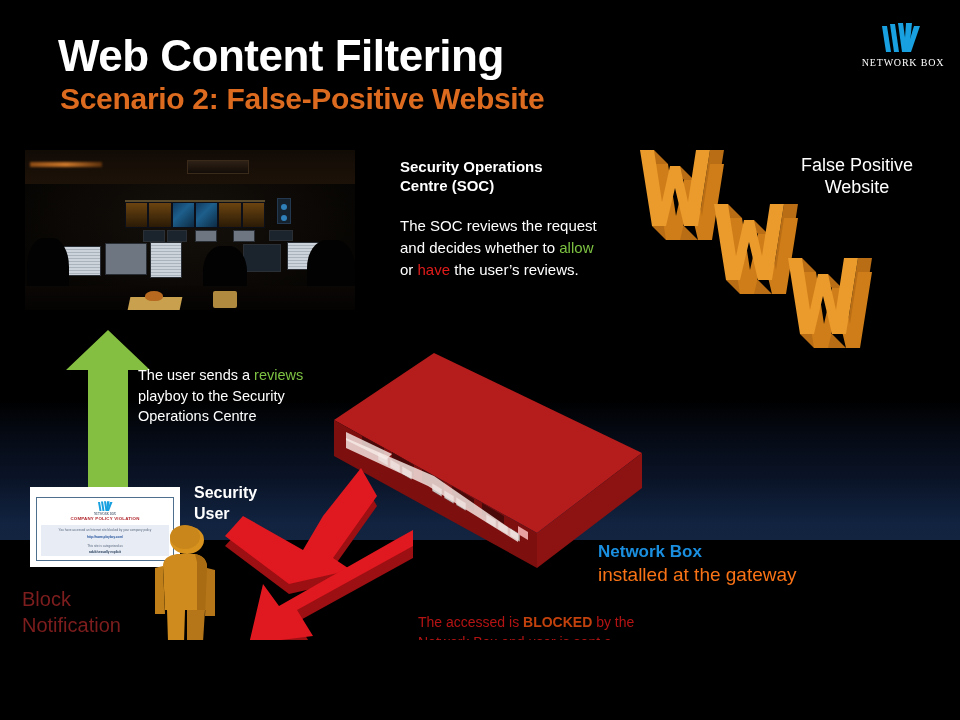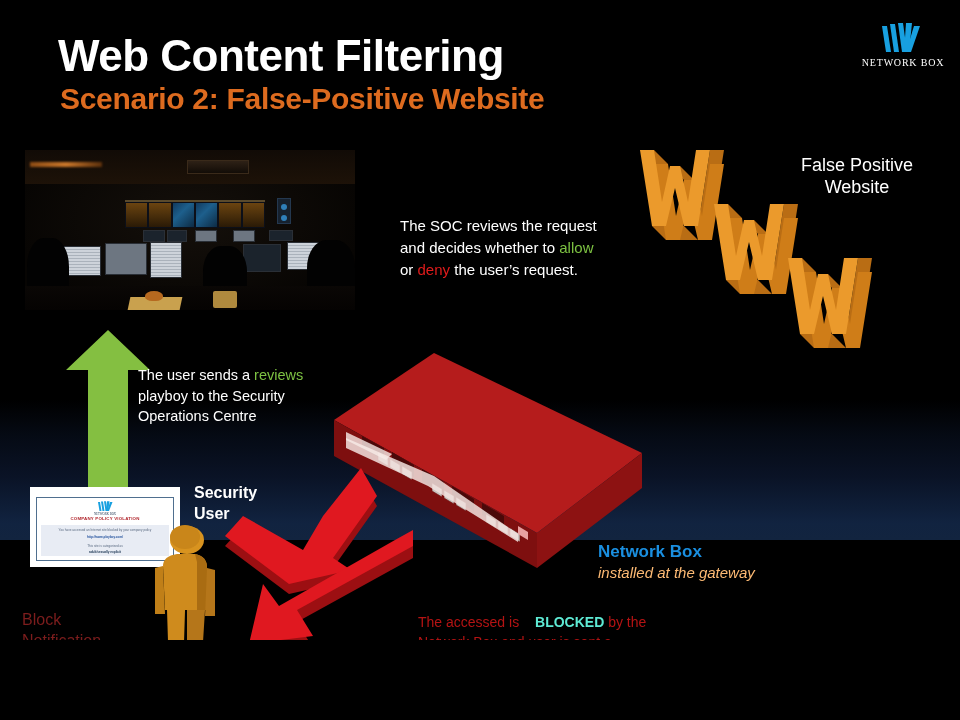--- a/index.html
+++ b/index.html
@@ -106,39 +106,39 @@
   .notif-logo { position:absolute; left:50%; top:2px; transform:translateX(-50%); }
   .notif-title { position:absolute; left:0; right:0; top:18px; text-align:center;
                  font-size:4.4px; font-weight:700; color:#b0232a;
                  letter-spacing:0.2px; }
   .notif-band { position:absolute; left:4px; right:4px; top:27px; bottom:4px;
                 background:#e8ecf4; }
   .nl { position:absolute; left:0; right:0; text-align:center; color:#5a6a80;
         font-size:3.1px; line-height:1; }
   .nl.link { color:#1f4f9c; font-weight:700; }
   .nl.cat  { color:#16314f; font-weight:700; }
-  .block-label { position:absolute; left:22px; top:586px; font-size:16px;
-                 color:#7d1d1d; line-height:1.3;margin-top:24px; }
+  .block-label { position:absolute; left:22px; top:586px; font-size:20px;
+                 color:#7d1d1d; line-height:1.3; }
 
   
   .person { position:absolute; left:143px; top:518px; width:80px; height:160px; }
 
   
   .user-label { position:absolute; left:194px; top:483px; font-size:16px;
                 font-weight:700; color:#ffffff; line-height:1.3; }
 
   
   .nb-label { position:absolute; left:598px; top:541px; line-height:1.3; }
   .nb-label .nb-title { font-size:17px; font-weight:700; color:#1a8fe0; }
-  .nb-label .nb-sub { font-size:15px; color:#fdba74;font-style:italic; }
+  .nb-label .nb-sub { font-size:19px; color:#f97316; }
 
   
   .blocked-text { position:absolute; left:418px; top:612px; width:230px;
                   font-size:14px; color:#b51313; line-height:1.45; }
-  .blocked-text b { font-weight:700; color:#5eead4;margin-left:12px; }
+  .blocked-text b { font-weight:700; color:#c2410c; }
 </style>
 </head>
 <body>
 
 <div id="slide">
 
   <div class="bg-upper"></div>
   <div class="bg-gradient"></div>
   <div class="bg-lower"></div>
 
@@ -193,22 +193,26 @@
     <div class="silhouette" style="left:2px;  width:42px; height:72px;"></div>
     <div class="silhouette" style="left:178px; width:44px; height:64px;"></div>
     <div class="silhouette" style="left:282px; width:48px; height:70px;"></div>
 
     <div class="desk"></div>
     <div class="desk-paper"></div>
     <div class="hand"></div>
     <div class="phone"></div>
   </div>
 
+  <div class="soc-head">
+    <div>Security Operations</div>
+    <div>Centre (SOC)</div>
+  </div>
   <div class="soc-body">
-    <span>The  SOC reviews the request and decides whether to </span><span class="allow">allow</span><span> or </span><span class="deny">deny</span><span> the user’s request.</span>
+    <span>The  SOC reviews the request and decides whether to </span><span class="allow">allow</span><span> or </span><span class="deny">have</span><span> the user’s reviews.</span>
   </div>
 
   <div class="www">
     <svg width="320" height="240" viewBox="0 0 320 240">
       <defs>
         <g id="wglyph">
           <polygon points="0,0 14,0 22,52 30,16 40,16 48,52 56,0 70,0 58,76 44,76 35,38 26,76 12,76"></polygon>
         </g>
       </defs>
 

